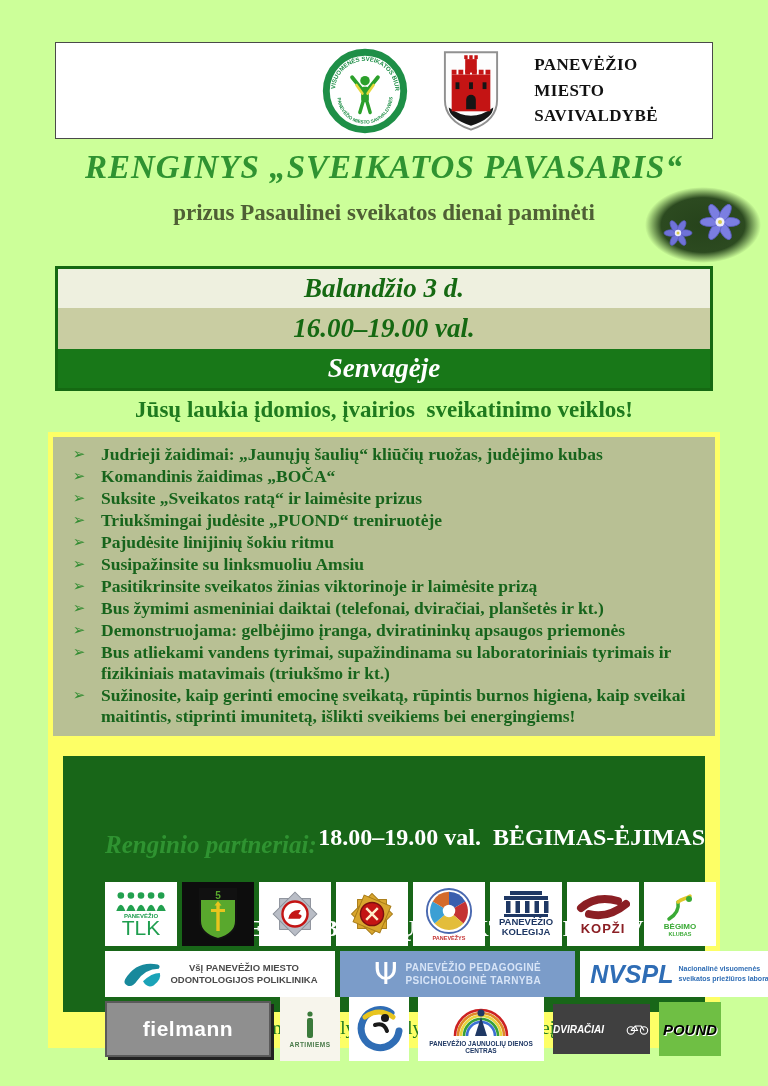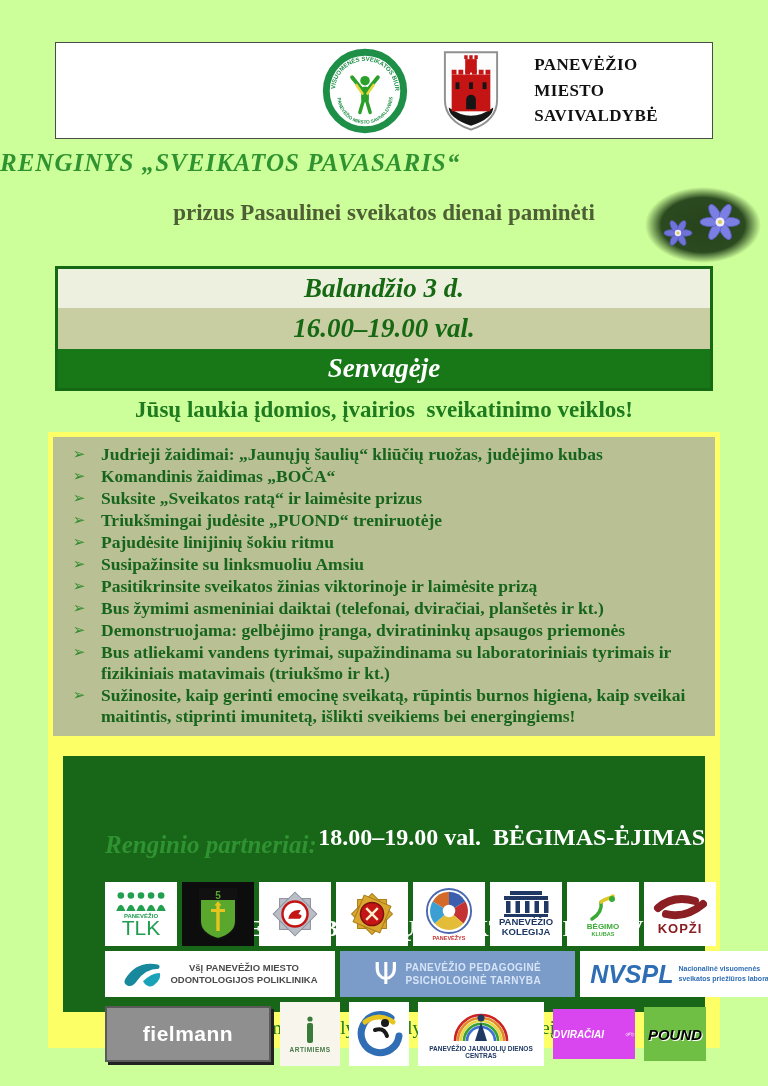--- a/index.html
+++ b/index.html
@@ -7,22 +7,22 @@
         font-family:"Liberation Serif",serif;overflow:hidden}
 
   
   .header{position:absolute;left:55px;top:42px;width:658px;height:97px;background:#fff;
           border:1px solid #4a4a4a;display:flex;align-items:center;justify-content:flex-end;
           gap:34px;padding-right:54px;box-sizing:border-box}
   .org{font-weight:bold;font-size:17px;line-height:1.5;letter-spacing:.4px;color:#111}
   .org div{white-space:nowrap}
 
   
-  .title{position:absolute;top:149px;left:0;width:100%;font-style:italic;
-         font-weight:bold;font-size:25px;color:#2f9331;letter-spacing:1px}
+  .title{position:absolute;top:149px;left:0;width:100%;text-align:center;font-style:italic;
+         font-weight:bold;font-size:33px;color:#2f9331;letter-spacing:1px}
   .subtitle{position:absolute;top:200px;left:0;width:100%;text-align:center;font-weight:bold;
             font-size:23px;color:#4f5f35}
   .flower{position:absolute;right:6px;top:186px}
 
   
   .schedule{position:absolute;left:55px;top:266px;width:658px;border:3px solid #156912;
             box-sizing:border-box}
   .s-row{display:flex;align-items:center;justify-content:center;font-style:italic;
          font-weight:bold;font-size:27px;color:#156912}
   .s-date{height:39px;background:#eef0df}
@@ -42,21 +42,21 @@
   .act-text{flex:1;font-weight:bold;font-size:17.5px;color:#17641c;padding-right:4px}
   .runbanner{margin:20px 10px 0;background:#186618;color:#fff;text-align:right;font-weight:bold;
              font-size:24px;line-height:1.27;padding:5px 0 7px;white-space:pre-wrap}
   .note{text-align:center;font-size:19px;color:#217a21;margin-top:5px}
 
   
   .partners{position:absolute;left:105px;top:831px;width:660px}
   .p-head{font-style:italic;font-weight:bold;font-size:25px;color:#2f9331;margin-bottom:23px}
   .prow{display:flex;align-items:center}
   .prow1{gap:5px;margin-bottom:5px}
-  .prow2{gap:5px;margin-bottom:5px}
+  .prow2{gap:5px;}
   .prow3{gap:9px}
   .logo{background:#fff;display:flex;flex-direction:column;align-items:center;
         justify-content:center;box-sizing:border-box;flex:none;overflow:hidden}
   .r1{width:72px;height:64px}
   .sans{font-family:"Liberation Sans",sans-serif}
 
   .tlk-city{font-size:6px;font-weight:bold;color:#1f9e4f;margin-top:1px}
   .tlk-name{font-size:21px;font-weight:normal;color:#1f9e4f;line-height:.9}
   .shieldbox{background:#0d0d0d}
   .kol-text{font-size:9.5px;font-weight:bold;color:#1f3864;line-height:1.1;text-align:center}
@@ -75,21 +75,21 @@
   .nvspl-sub{font-size:7px;font-weight:bold;color:#2f6db5;line-height:1.4}
 
   .fielmann{width:166px;height:56px;background:#8f8f8f;border:2px solid #5a5a5a;
             box-shadow:3px 3px 0 #222}
   .fiel-name{font-size:21px;font-weight:bold;color:#fff;letter-spacing:.5px}
   .artimiems{width:60px;height:64px;background:#f7f5ec}
   .art-name{font-size:6.5px;font-weight:bold;color:#4a7a4a;letter-spacing:.5px;margin-top:2px}
   .wheel{width:60px;height:64px}
   .jaun{width:126px;height:64px}
   .jaun-name{font-size:6.5px;font-weight:bold;color:#1f3864;text-align:center;margin-top:2px}
-  .dvir{width:82px;height:50px;background:#d946ef;flex-direction:row;gap:21px}
+  .dvir{width:97px;height:50px;background:#404040;flex-direction:row;gap:21px}
   .dvir-name{font-size:10px;font-weight:bold;font-style:italic;color:#fff}
   .pound{width:62px;height:54px;background:#6fbf44}
   .pound-name{font-size:15px;font-weight:900;font-style:italic;color:#000;
               text-shadow:1px 1px 0 #fff}
 </style>
 </head>
 <body>
 
 <div class="page">
 
@@ -312,35 +312,35 @@
           <rect x="27" y="10" width="4.5" height="12"></rect>
             <rect x="36.5" y="10" width="4.5" height="12"></rect>
           <rect x="46" y="10" width="4.5" height="12"></rect>
           <rect x="6" y="23" width="44" height="3"></rect>
         </svg>
         <div class="kol-text sans">PANEVĖŽIO</div>
         <div class="kol-text sans">KOLEGIJA</div>
       </div>
 
       <div class="logo r1">
+        <svg width="54" height="28" viewBox="0 0 54 28">
+          <path d="M5 16 Q20 3 42 9" stroke="#8b1f24" stroke-width="8" fill="none" stroke-linecap="round"></path>
+          <path d="M13 22 Q32 27 50 12" stroke="#8b1f24" stroke-width="8" fill="none" stroke-linecap="round"></path>
+        </svg>
+        <div class="kopzi-name sans">KOPŽI</div>
+      </div>
+
+      <div class="logo r1">
         <svg width="34" height="30" viewBox="0 0 34 30">
           <path d="M6 27 C14 22 16 16 15 10" stroke="#3aaa35" stroke-width="3.5" fill="none" stroke-linecap="round"></path>
           <path d="M15 10 C19 6 24 7 27 4" stroke="#e0c728" stroke-width="3.5" fill="none" stroke-linecap="round"></path>
           <circle cx="26" cy="7" r="3" fill="#3aaa35"></circle>
         </svg>
         <div class="beg-l1 sans">BĖGIMO</div>
         <div class="beg-l2 sans">KLUBAS</div>
-      </div>
-
-      <div class="logo r1">
-        <svg width="54" height="28" viewBox="0 0 54 28">
-          <path d="M5 16 Q20 3 42 9" stroke="#8b1f24" stroke-width="8" fill="none" stroke-linecap="round"></path>
-          <path d="M13 22 Q32 27 50 12" stroke="#8b1f24" stroke-width="8" fill="none" stroke-linecap="round"></path>
-        </svg>
-        <div class="kopzi-name sans">KOPŽI</div>
       </div>
     </div>
 
     <div class="prow prow2">
       <div class="logo odo">
         <svg width="42" height="36" viewBox="0 0 40 34">
           <path d="M3 22 Q14 4 34 8 Q37 9 35 12 Q22 12 14 24 Q10 30 5 28 Q1 26 3 22 Z" fill="#18899c"></path>
           <path d="M20 24 Q28 16 36 16 Q38 22 30 28 Q24 31 20 24 Z" fill="#1aa3b8"></path>
         </svg>
         <div class="odo-text sans">

